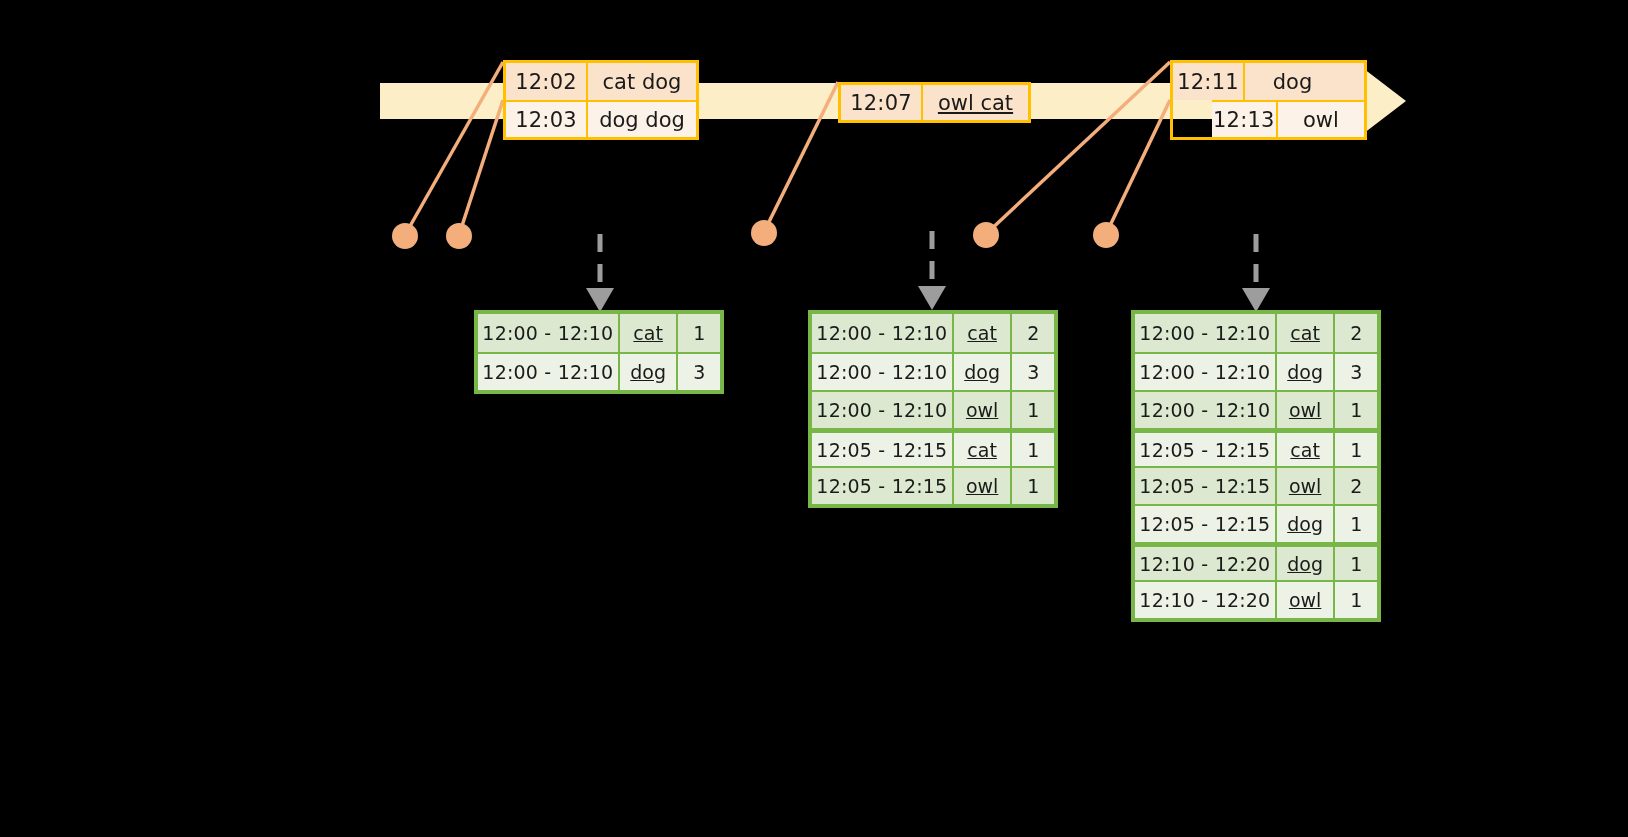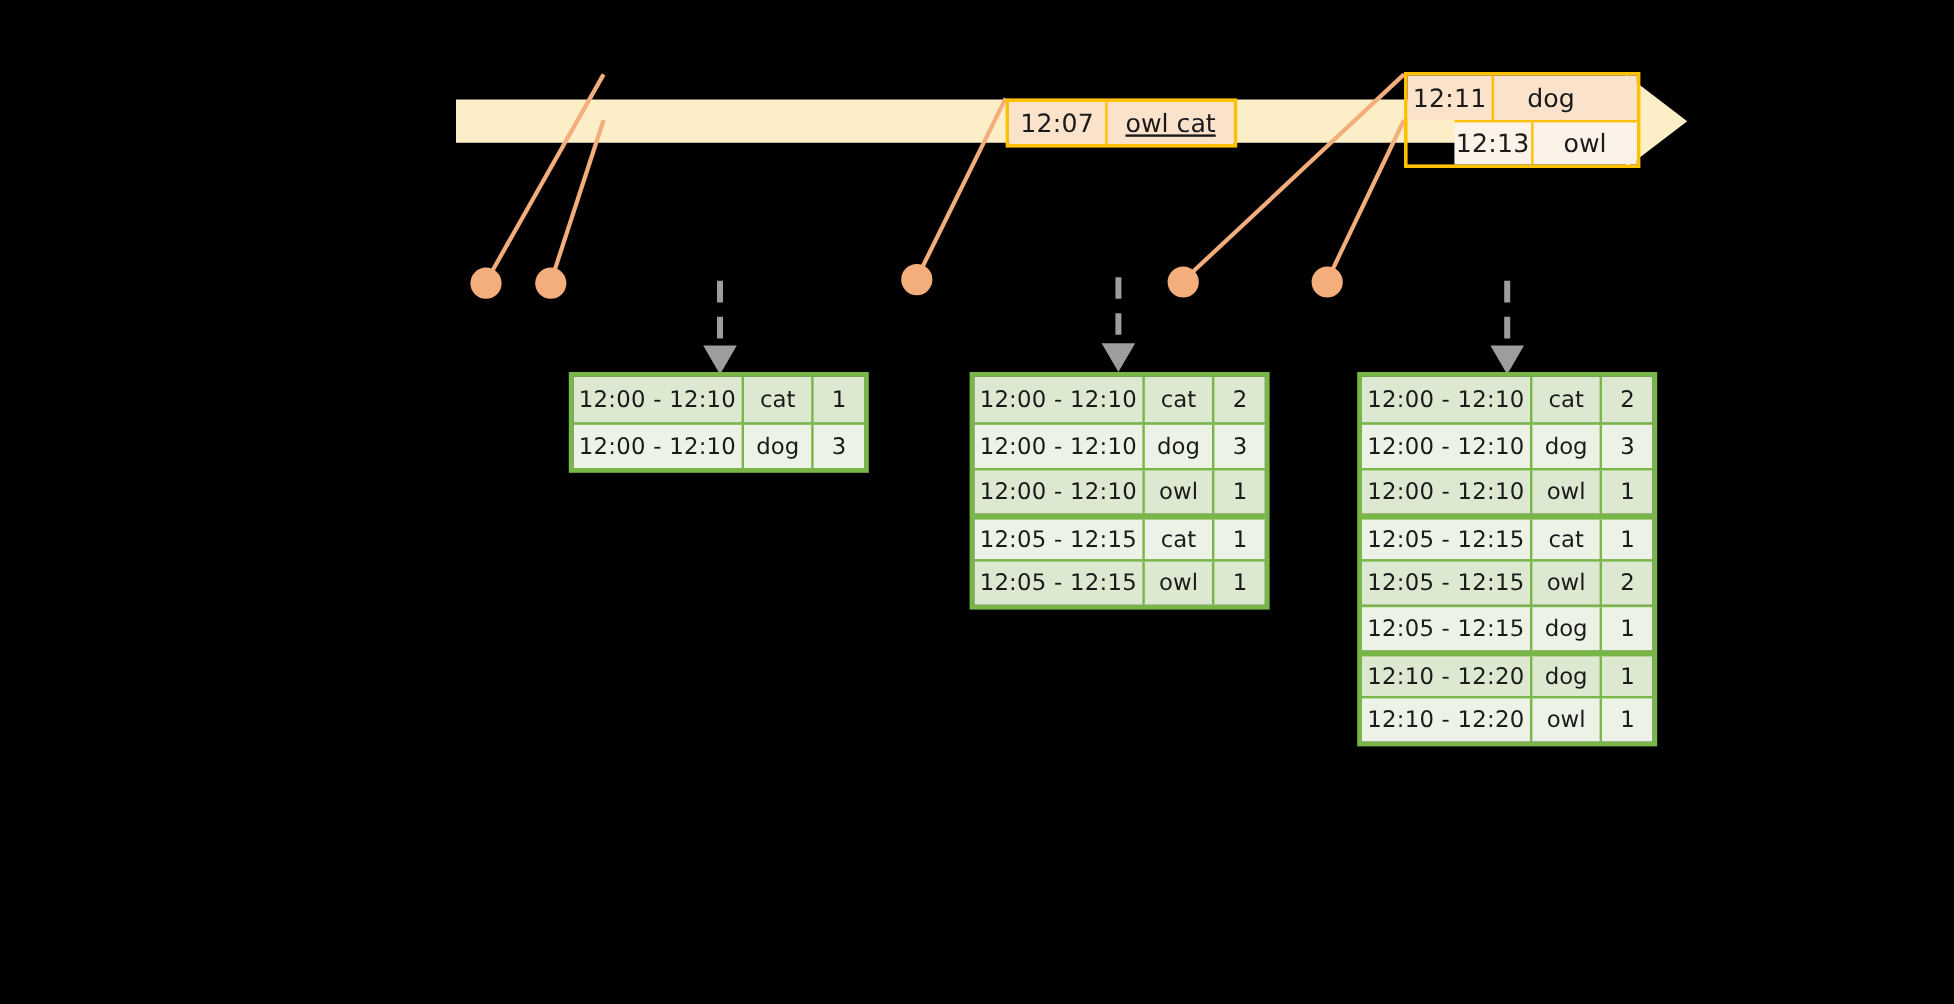--- a/index.html
+++ b/index.html
@@ -77,21 +77,21 @@
     box-sizing: border-box;
     display: flex;
     align-items: center;
     justify-content: center;
     color: #1a1a1a;
     font-size: 19px;
     border-right: 2px solid #79B648;
   }
   .rt-cell:last-child { border-right: none; }
   .rt-window { width: 150px; letter-spacing: 0.2px; }
-  .rt-key    { width: 62px; }
+  .rt-key    { width: 62px; text-decoration: underline; }
   .rt-count  { width: 44px; }
 </style>
 </head>
 <body>
 
 <div id="stage">
 
   <svg id="svg-layer" viewBox="0 0 1628 837">
 
     <g>
@@ -118,20 +118,30 @@
       <line x1="932" y1="231" x2="932" y2="288"></line>
       <line x1="1256" y1="234" x2="1256" y2="290"></line>
     </g>
     <g fill="#9D9D9D">
       <path d="M 586 288 L 614 288 L 600 312 Z"></path>
       <path d="M 918 286 L 946 286 L 932 310 Z"></path>
       <path d="M 1242 288 L 1270 288 L 1256 312 Z"></path>
     </g>
   </svg>
 
+  <div class="event-box" style="left:503px; top:60px; width:196px; height:80px;">
+    <div class="event-row shade-a" style="height:37px;">
+      <div class="ev-time" style="width:82px;">12:02</div>
+      <div class="ev-words" style="width:108px;">cat dog</div>
+    </div>
+    <div class="event-row shade-b" style="height:37px;">
+      <div class="ev-time" style="width:82px;">12:03</div>
+      <div class="ev-words" style="width:108px;">dog dog</div>
+    </div>
+  </div>
 
   <div class="event-box" style="left:838px; top:82px; width:193px; height:41px;">
     <div class="event-row shade-a" style="height:35px;">
       <div class="ev-time" style="width:82px;">12:07</div>
       <div class="ev-words" style="width:105px;text-decoration:underline;">owl cat</div>
     </div>
   </div>
 
   <div class="event-box" style="left:1170px; top:60px; width:197px; height:80px;">
     <div class="event-row shade-a" style="height:37px;">

